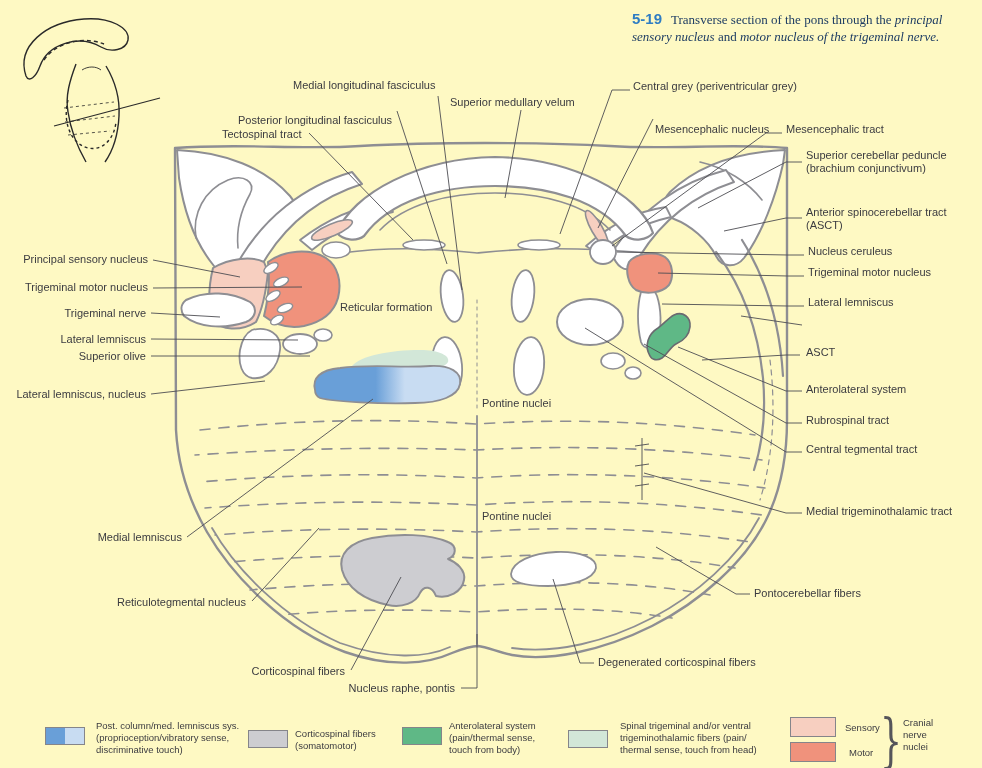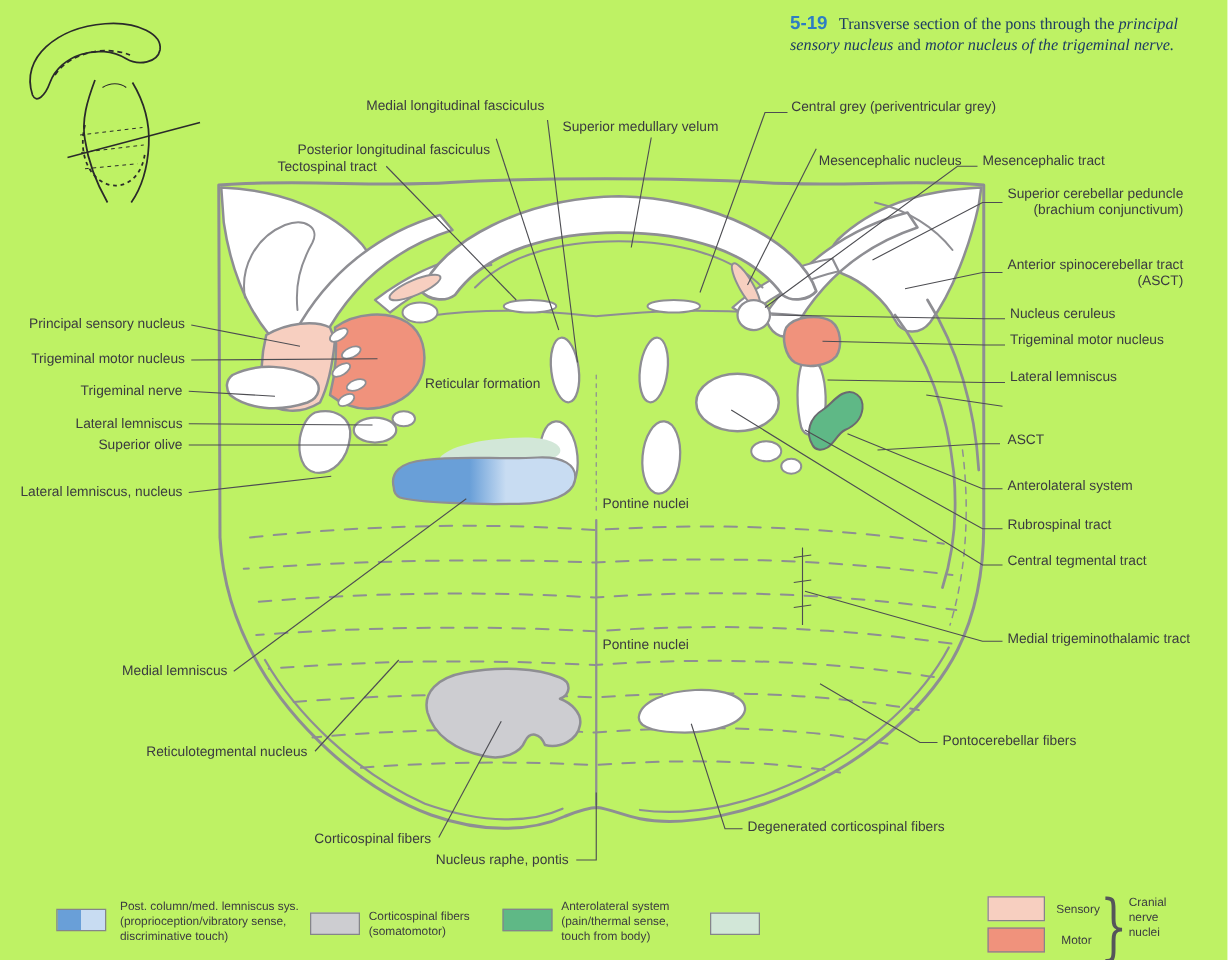--- a/index.html
+++ b/index.html
@@ -1,22 +1,22 @@
 <!DOCTYPE html>
 <html><head>
 <meta charset="utf-8">
 <style>
   html,body{margin:0;padding:0;background:#fff;}
-  .page{position:relative;width:982px;height:768px;background:#bef264;overflow:hidden;
+  .page{position:relative;width:982px;height:768px;background:#fef9c3;overflow:hidden;
         font-family:"Liberation Sans",sans-serif;}
   .caption{position:absolute;left:632px;top:10px;width:350px;
            font:13px/17px "Liberation Serif",serif;color:#1d3c63;}
   .caption .fignum{font:bold 15px "Liberation Sans",sans-serif;color:#2e7dc3;margin-right:9px;}
   .caption i{font-style:italic;}
-  .lbl{position:absolute;font:11px/12.5px "Liberation Sans",sans-serif;color:#3b3b40;white-space:nowrap;text-align:right;}
+  .lbl{position:absolute;font:11px/12.5px "Liberation Sans",sans-serif;color:#3b3b40;white-space:nowrap;}
   .lbl.r{text-align:right;}
   .lbl span{display:block;}
   svg{position:absolute;left:0;top:0;}
   .art{left:0;top:0;}
   
   .sw{position:absolute;width:40px;height:18px;border:1px solid #85858a;box-sizing:border-box;}
   .c-ml{background:linear-gradient(to right,#699fd8 0 50%,#c8dcf2 50% 100%);}
   .c-gray{background:#cdcdd1;}
   .c-green{background:#5fb886;}
   .c-lgreen{background:#d2e7d8;}
@@ -247,20 +247,25 @@
   </div>
 
   <div class="sw c-green" style="left:402px;top:727px"></div>
   <div class="lg" style="left:449px;top:720px">
     <div>Anterolateral system</div>
     <div>(pain/thermal sense,</div>
     <div>touch from body)</div>
   </div>
 
   <div class="sw c-lgreen" style="left:568px;top:730px"></div>
+  <div class="lg" style="left:620px;top:720px">
+    <div>Spinal trigeminal and/or ventral</div>
+    <div>trigeminothalamic fibers (pain/</div>
+    <div>thermal sense, touch from head)</div>
+  </div>
 
   <div class="sw c-sens" style="left:790px;top:717px;width:46px;height:20px"></div>
   <div class="sw c-mot" style="left:790px;top:742px;width:46px;height:20px"></div>
   <div class="lg" style="left:845px;top:722px">Sensory</div>
   <div class="lg" style="left:849px;top:747px">Motor</div>
   <span class="brace" style="left:880px;top:712px">}</span>
   <div class="lg" style="left:903px;top:717px">
     <div>Cranial</div>
     <div>nerve</div>
     <div>nuclei</div>

